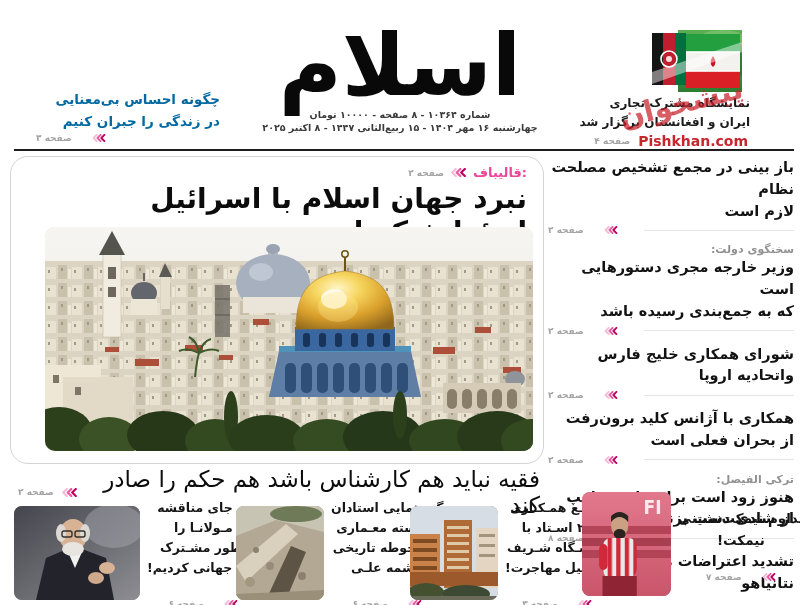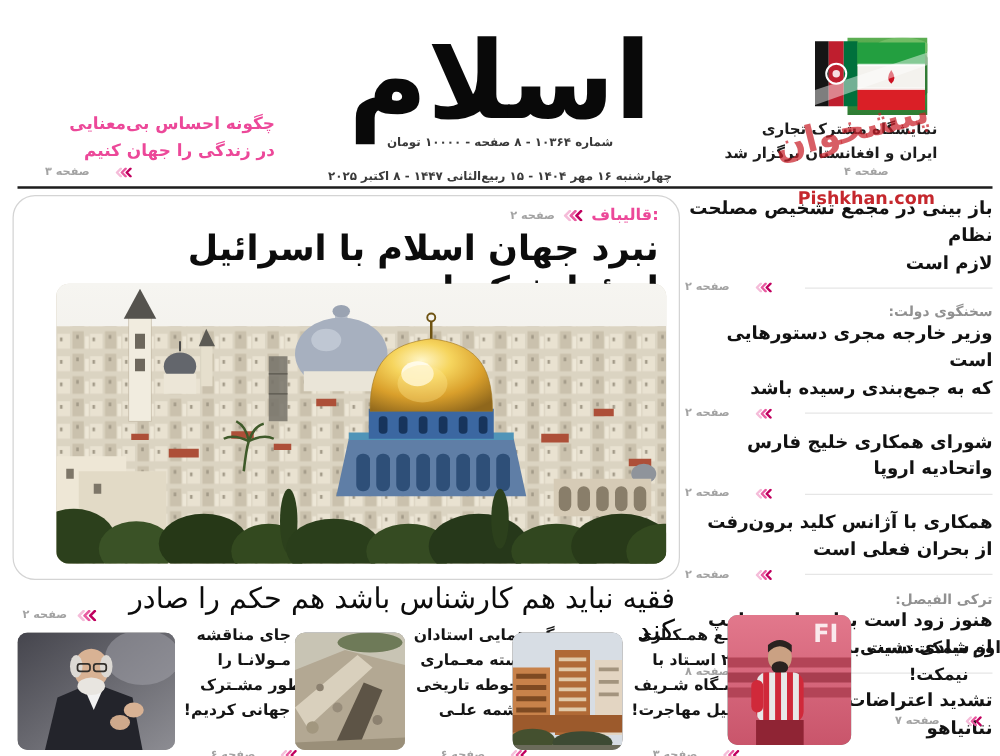--- a/index.html
+++ b/index.html
@@ -1,34 +1,34 @@
 <!DOCTYPE html>
 <html lang="fa"><head>
 <meta charset="utf-8">
 <style>
   html,body{margin:0;padding:0;background:#ffffff;}
   .page{position:relative;width:800px;height:605px;background:#fff;overflow:hidden;
         font-family:"DejaVu Sans",sans-serif;color:#141414;}
   .rtl{direction:rtl;}
   
   .teaser{position:absolute;left:36px;top:88px;width:184px;text-align:right;}
-  .teaser .t-line{font-size:13.5px;font-weight:bold;line-height:1.65;color:#ec4899;}
+  .teaser .t-line{font-size:13.5px;font-weight:bold;line-height:1.65;color:#0369a1;}
   
   .masthead{position:absolute;left:248px;top:18px;width:304px;text-align:center;}
   .logo{font-size:86px;font-weight:bold;line-height:1.1;color:#090909;letter-spacing:2px;}
   .issue-line{font-size:9.5px;color:#3a3a3a;margin-top:-4px;font-weight:bold;}
-  .date-line{font-size:9.5px;color:#3a3a3a;margin-top:16px;font-weight:bold;}
+  .date-line{font-size:9.5px;color:#3a3a3a;margin-top:2px;font-weight:bold;}
   
   .flags{position:absolute;right:58px;top:30px;width:90px;height:62px;}
   .promo-text{position:absolute;right:50px;top:94px;width:190px;text-align:right;
               font-size:12px;font-weight:bold;line-height:1.55;color:#1c1c1c;}
   .watermark{position:absolute;right:44px;top:86px;width:150px;text-align:center;
              transform:rotate(-14deg);color:rgba(201,32,41,0.72);
              font-size:29px;font-weight:bold;pointer-events:none;}
-  .site-row{position:absolute;right:52px;top:133px;display:flex;align-items:center;gap:8px;flex-direction:column;}
+  .site-row{position:absolute;right:52px;top:133px;display:flex;align-items:center;gap:8px;}
   .site{color:#c5272d;font-weight:bold;font-size:14px;}
   
   .top-rule{position:absolute;top:149px;left:14px;width:780px;height:2px;background:#1d1d1d;}
   .marker{display:flex;align-items:center;gap:20px;direction:ltr;}
   .page-label{font-size:9px;color:#a3a3a3;font-weight:bold;direction:rtl;}
   .chev{width:17px;height:9px;flex:0 0 auto;}
   .chev.sm{width:14px;height:8px;}
   .chev path{fill:none;stroke-width:2.4;stroke-linecap:round;stroke-linejoin:round;}
   .c1{stroke:#c0005f;} .c2{stroke:#e85aa0;} .c3{stroke:#f5bcd9;}
   .mline{flex:1;border-top:1px solid #e6e6e6;margin-left:6px;}
@@ -58,31 +58,31 @@
   .mini-text{flex:1;display:flex;flex-direction:column;justify-content:center;align-items:center;}
   .mini-line{font-size:12.5px;font-weight:bold;line-height:1.6;color:#151515;white-space:nowrap;direction:rtl;}
   .mini-card .marker{margin-top:21px;}
   .card-a{left:14px;top:506px;width:216px;height:94px;}
   .card-a .mini-photo{width:126px;height:94px;}
   .card-b{left:236px;top:506px;width:168px;height:94px;}
   .card-b .mini-photo{width:88px;height:94px;}
   .card-c{left:410px;top:506px;width:176px;height:94px;}
   .card-c .mini-photo{width:88px;height:94px;}
   .card-d{left:582px;top:492px;width:213px;height:106px;}
-  .card-d .mini-photo{width:99px;height:104px;}
+  .card-d .mini-photo{width:89px;height:104px;}
   .card-d .mini-line{font-size:13.5px;}
 </style>
 </head>
 <body>
 
 <div class="page">
 
   <div class="teaser rtl">
     <div class="t-line">چگونه احساس بی‌معنایی</div>
-    <div class="t-line">در زندگی را جهان کنیم</div>
+    <div class="t-line">در زندگی را جبران کنیم</div>
     <div class="marker">
       <span class="page-label">صفحه ۳</span>
       <svg class="chev sm" viewBox="0 0 18 10">
         <path class="c3" d="M6 1 L2 5 L6 9"></path>
           <path class="c2" d="M11 1 L7 5 L11 9"></path>
           <path class="c1" d="M16 1 L12 5 L16 9"></path>
       </svg>
     </div>
   </div>
 

